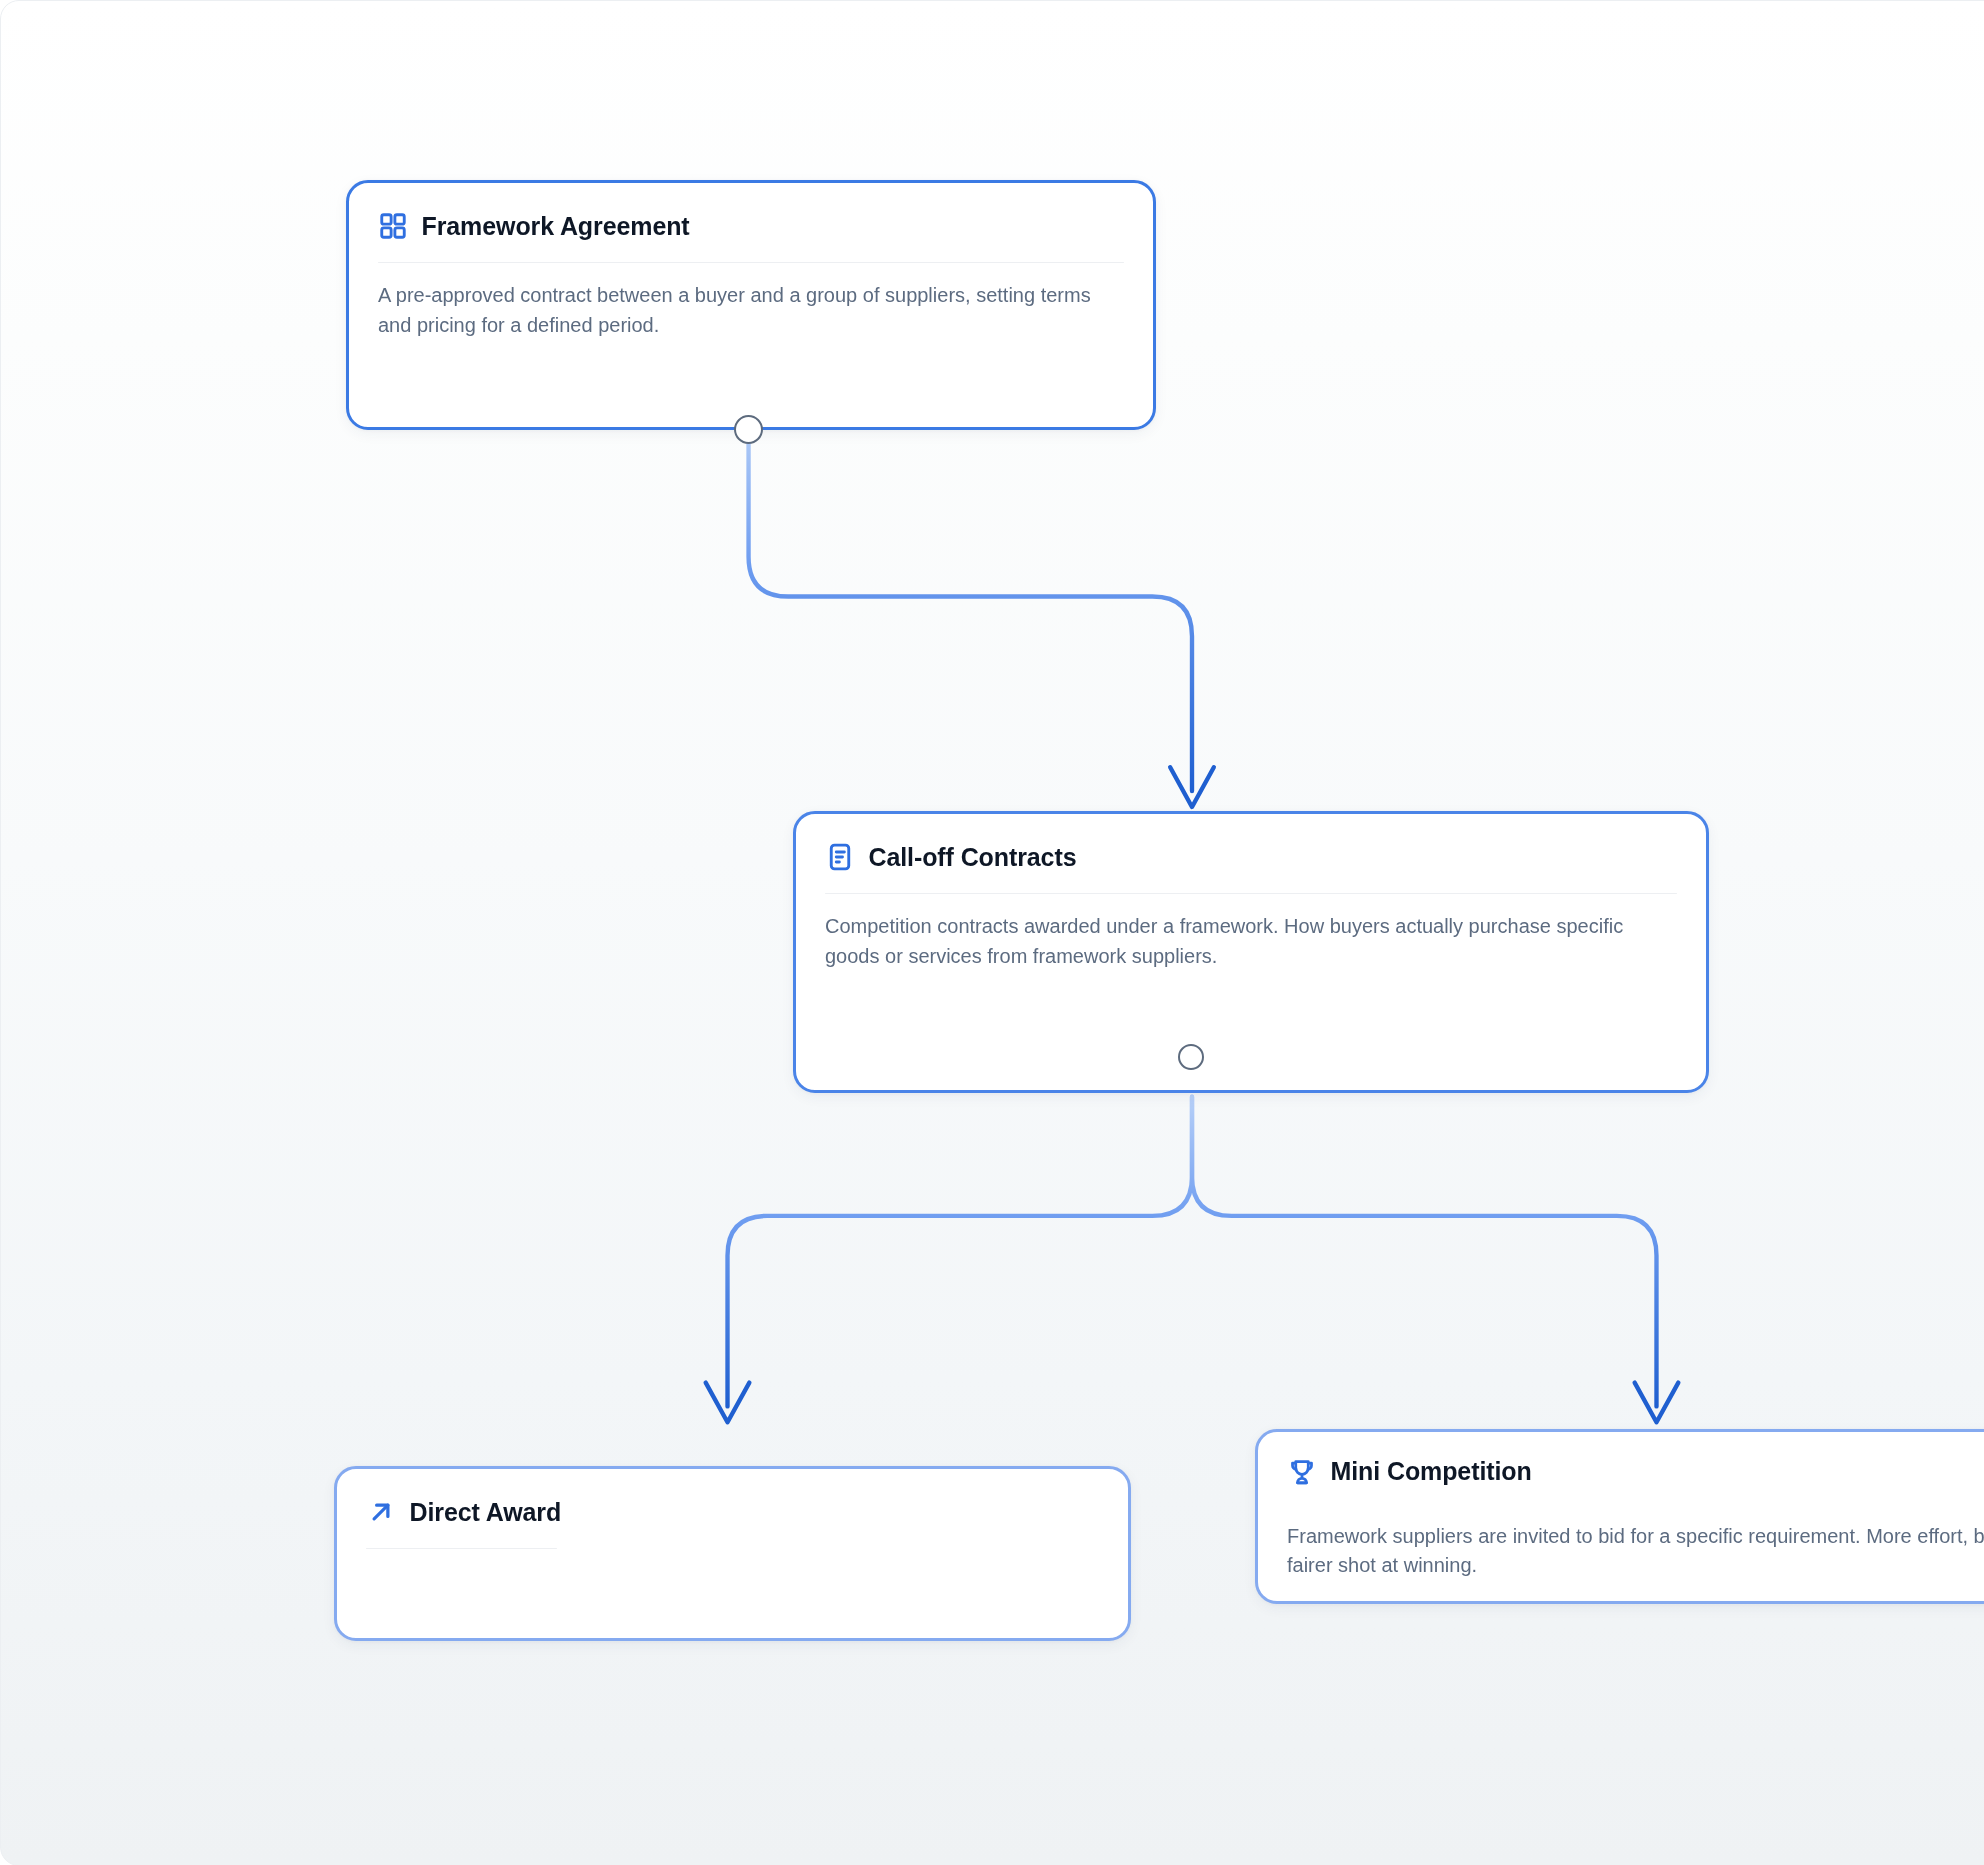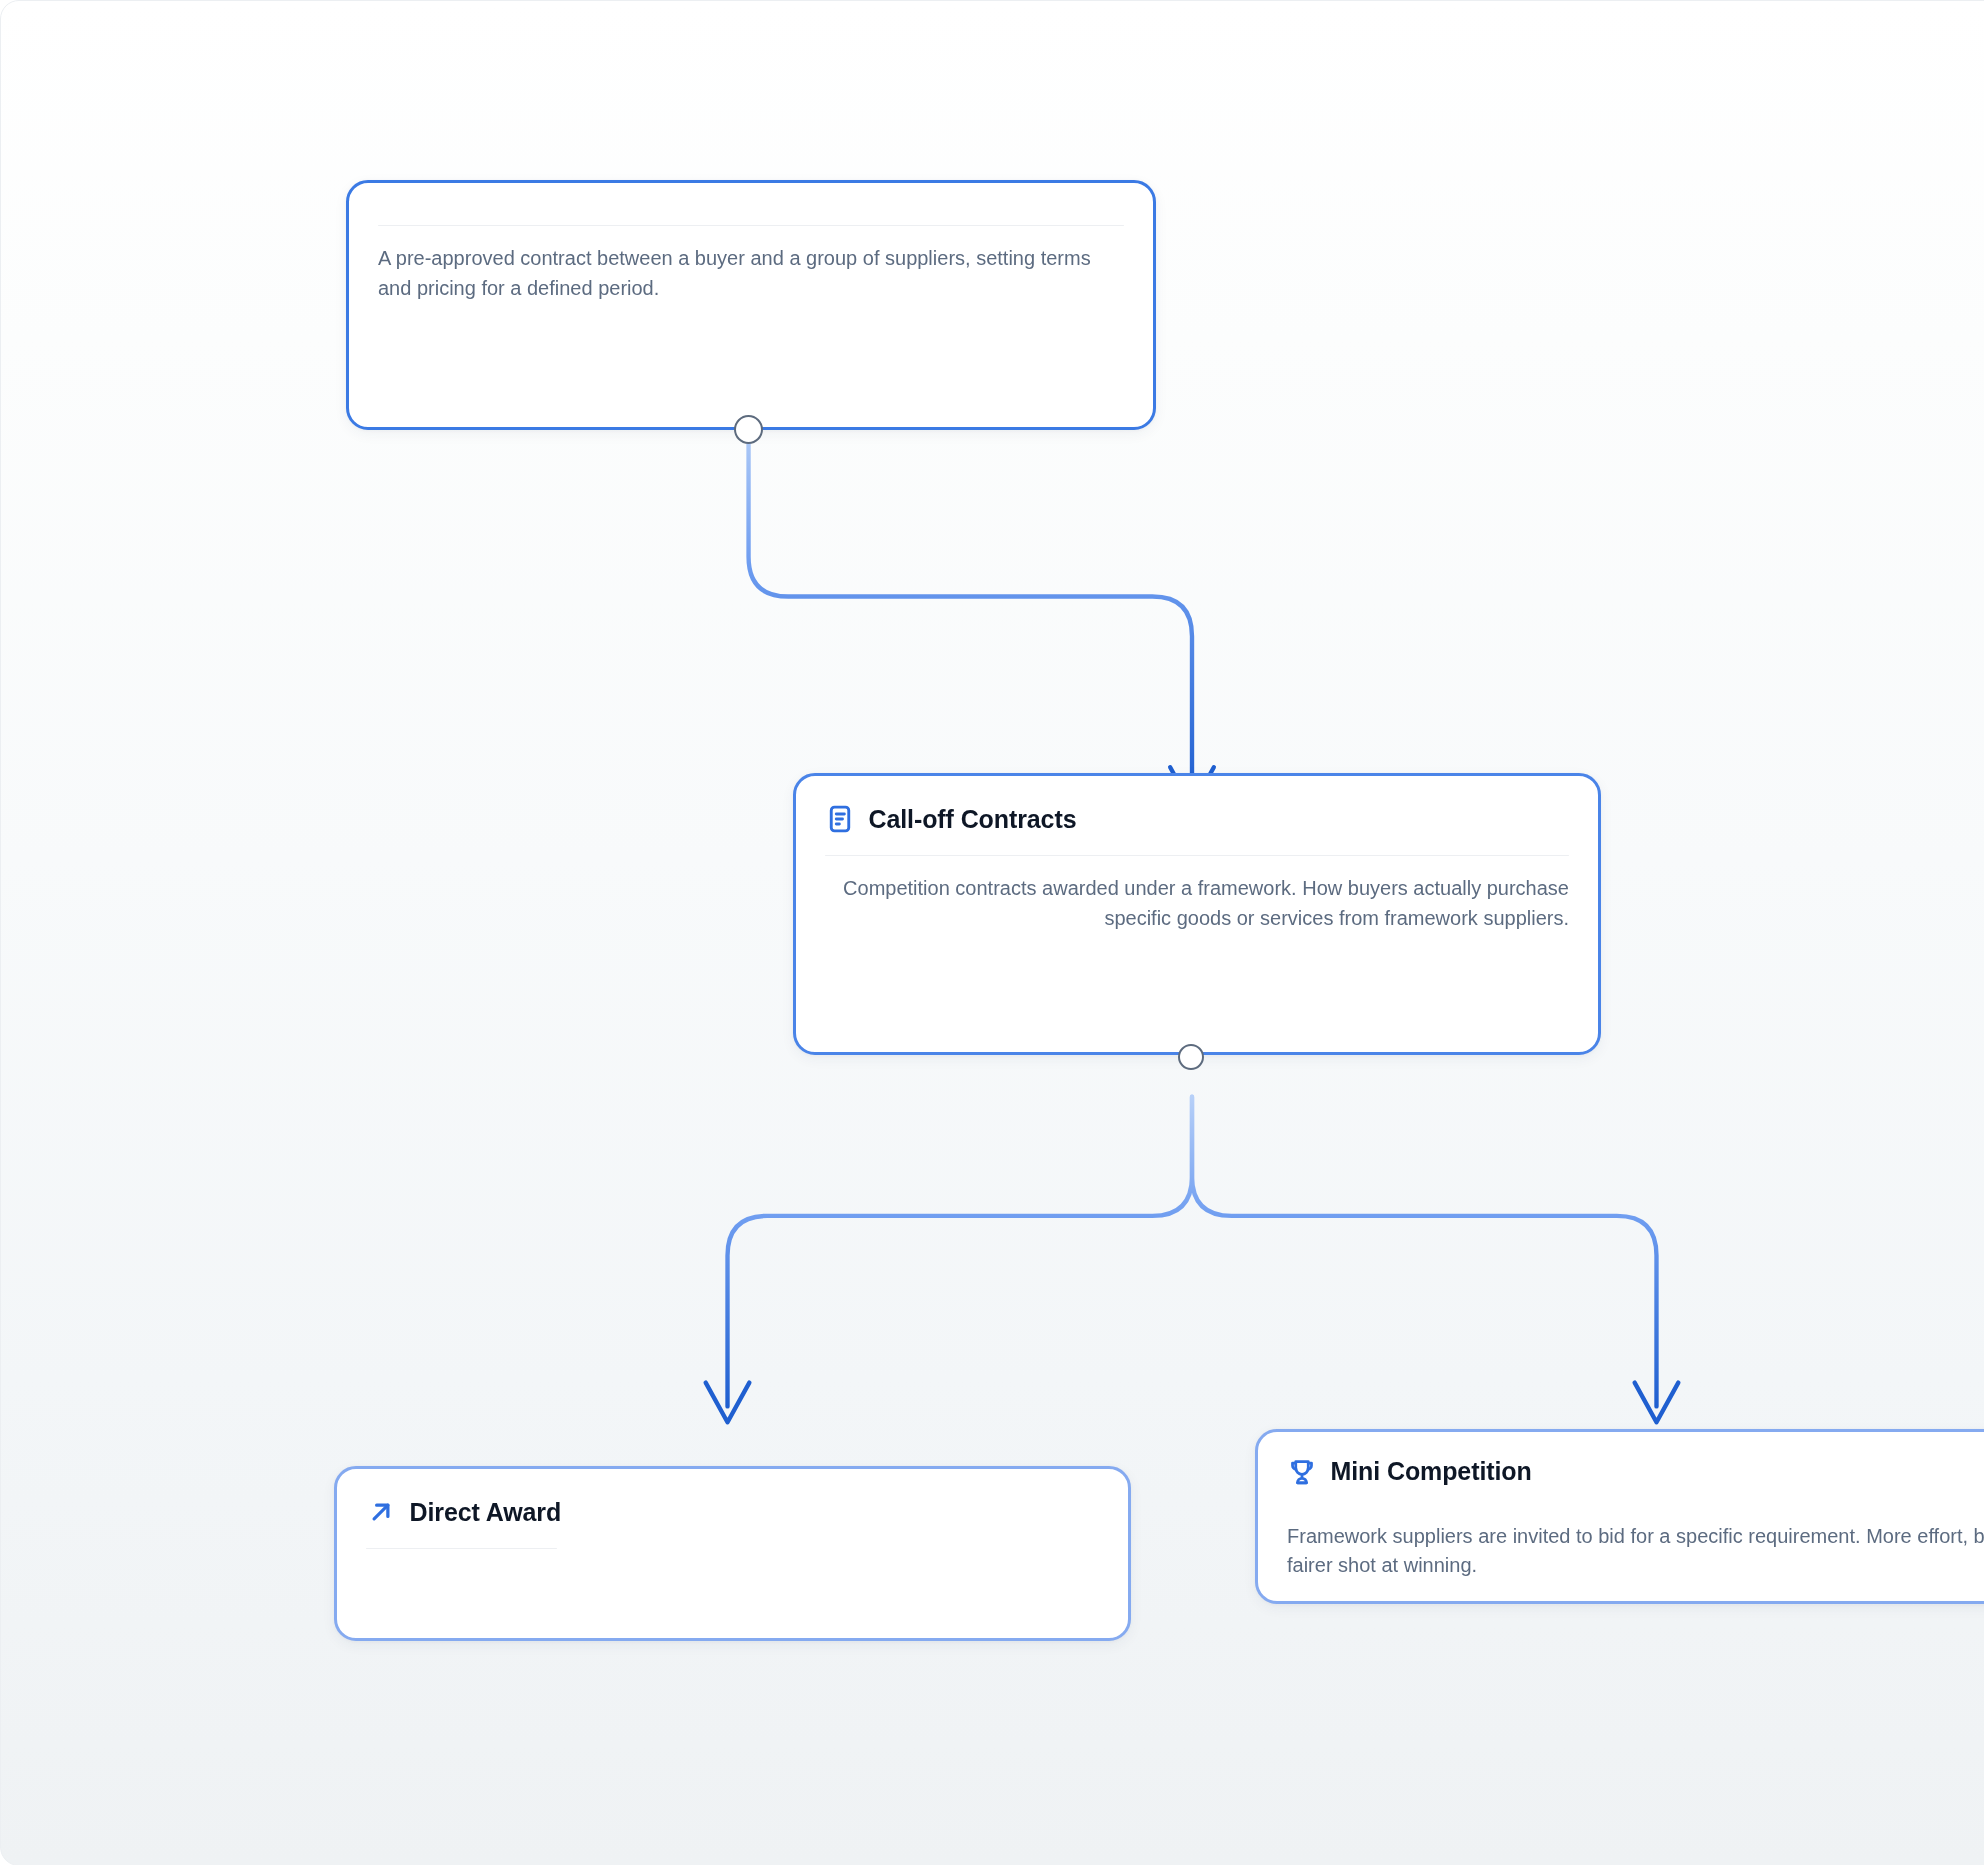--- a/index.html
+++ b/index.html
@@ -91,24 +91,23 @@
     font-weight: 400;
   }
 
   
   #node-framework {
     left: 345px;  top: 179px;
     width: 810px; height: 250px;
     border: 3.2px solid #3b7ae4;
   }
   #node-calloff {
-    left: 792px; top: 772px;
-    width: 808px; height: 282px;
+    left: 792px; top: 810px;
+    width: 916px; height: 282px;
     border: 3.2px solid #4a84e8;
-    text-align: right;
   }
   #node-direct {
     left: 333px;  top: 1428px;
     width: 797px; height: 175px;
     border: 3.2px solid #85aaf0;
     margin-top: 37px;
   }
   #node-mini {
     left: 1254px; top: 1428px;
     width: 799px; height: 175px;
@@ -176,20 +175,31 @@
                L 3000,2960
                Q 3000,3060 3100,3060
                L 4070,3060
                Q 4170,3060 4170,3160
                L 4170,3540" fill="none" stroke="url(#gradC)" stroke-width="11" stroke-linecap="round" stroke-linejoin="round"></path>
       <path d="M 4115,3480 L 4170,3580 L 4225,3480" fill="none" stroke="#1f5fd0" stroke-width="11" stroke-linecap="round" stroke-linejoin="round"></path>
     </g>
   </svg>
 
   <div class="node" id="node-framework">
+    <div class="node-head">
+      <span class="node-icon">
+        <svg viewBox="0 0 24 24" fill="none" stroke="#2f6fe0" stroke-width="2.3" stroke-linecap="round" stroke-linejoin="round">
+          <rect x="3" y="3" width="7.5" height="7.5" rx="1.6"></rect>
+          <rect x="13.5" y="3" width="7.5" height="7.5" rx="1.6"></rect>
+          <rect x="3" y="13.5" width="7.5" height="7.5" rx="1.6"></rect>
+          <rect x="13.5" y="13.5" width="7.5" height="7.5" rx="1.6"></rect>
+        </svg>
+      </span>
+      <span class="node-title">Framework Agreement</span>
+    </div>
     <div class="node-divider"></div>
     <div class="node-desc">A pre-approved contract between a buyer and a group of suppliers, setting terms and pricing for a defined period.</div>
   </div>
   <div class="port" id="port-framework"></div>
 
   <div class="node" id="node-calloff">
     <div class="node-head">
       <span class="node-icon">
         <svg viewBox="0 0 24 24" fill="none" stroke="#2f6fe0" stroke-width="2.3" stroke-linecap="round" stroke-linejoin="round">
           <rect x="5" y="2.5" width="14" height="19" rx="2.6"></rect>

